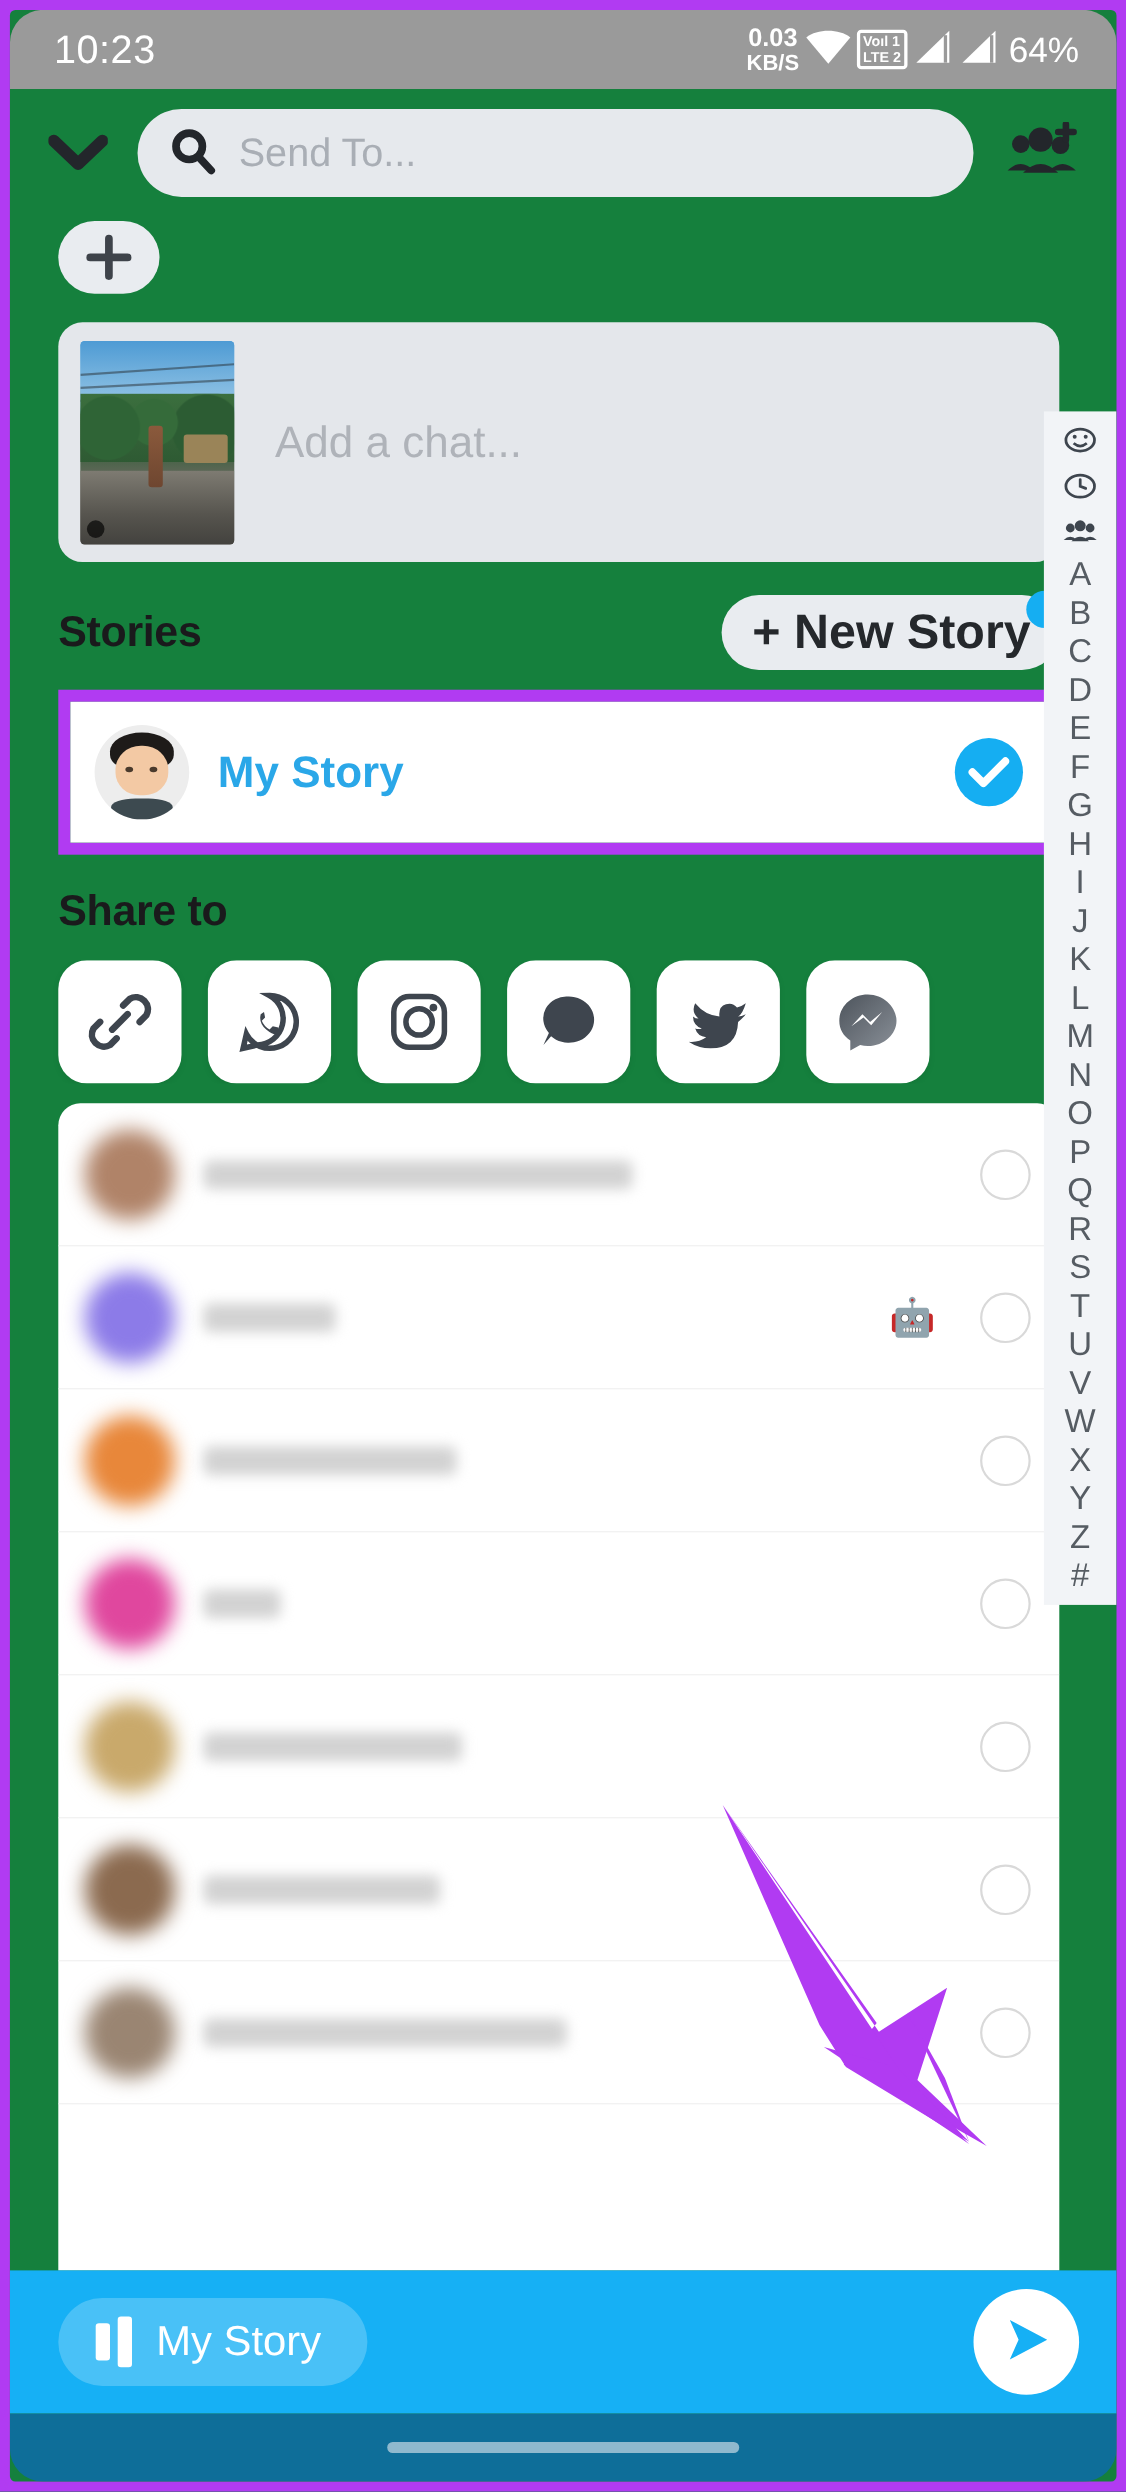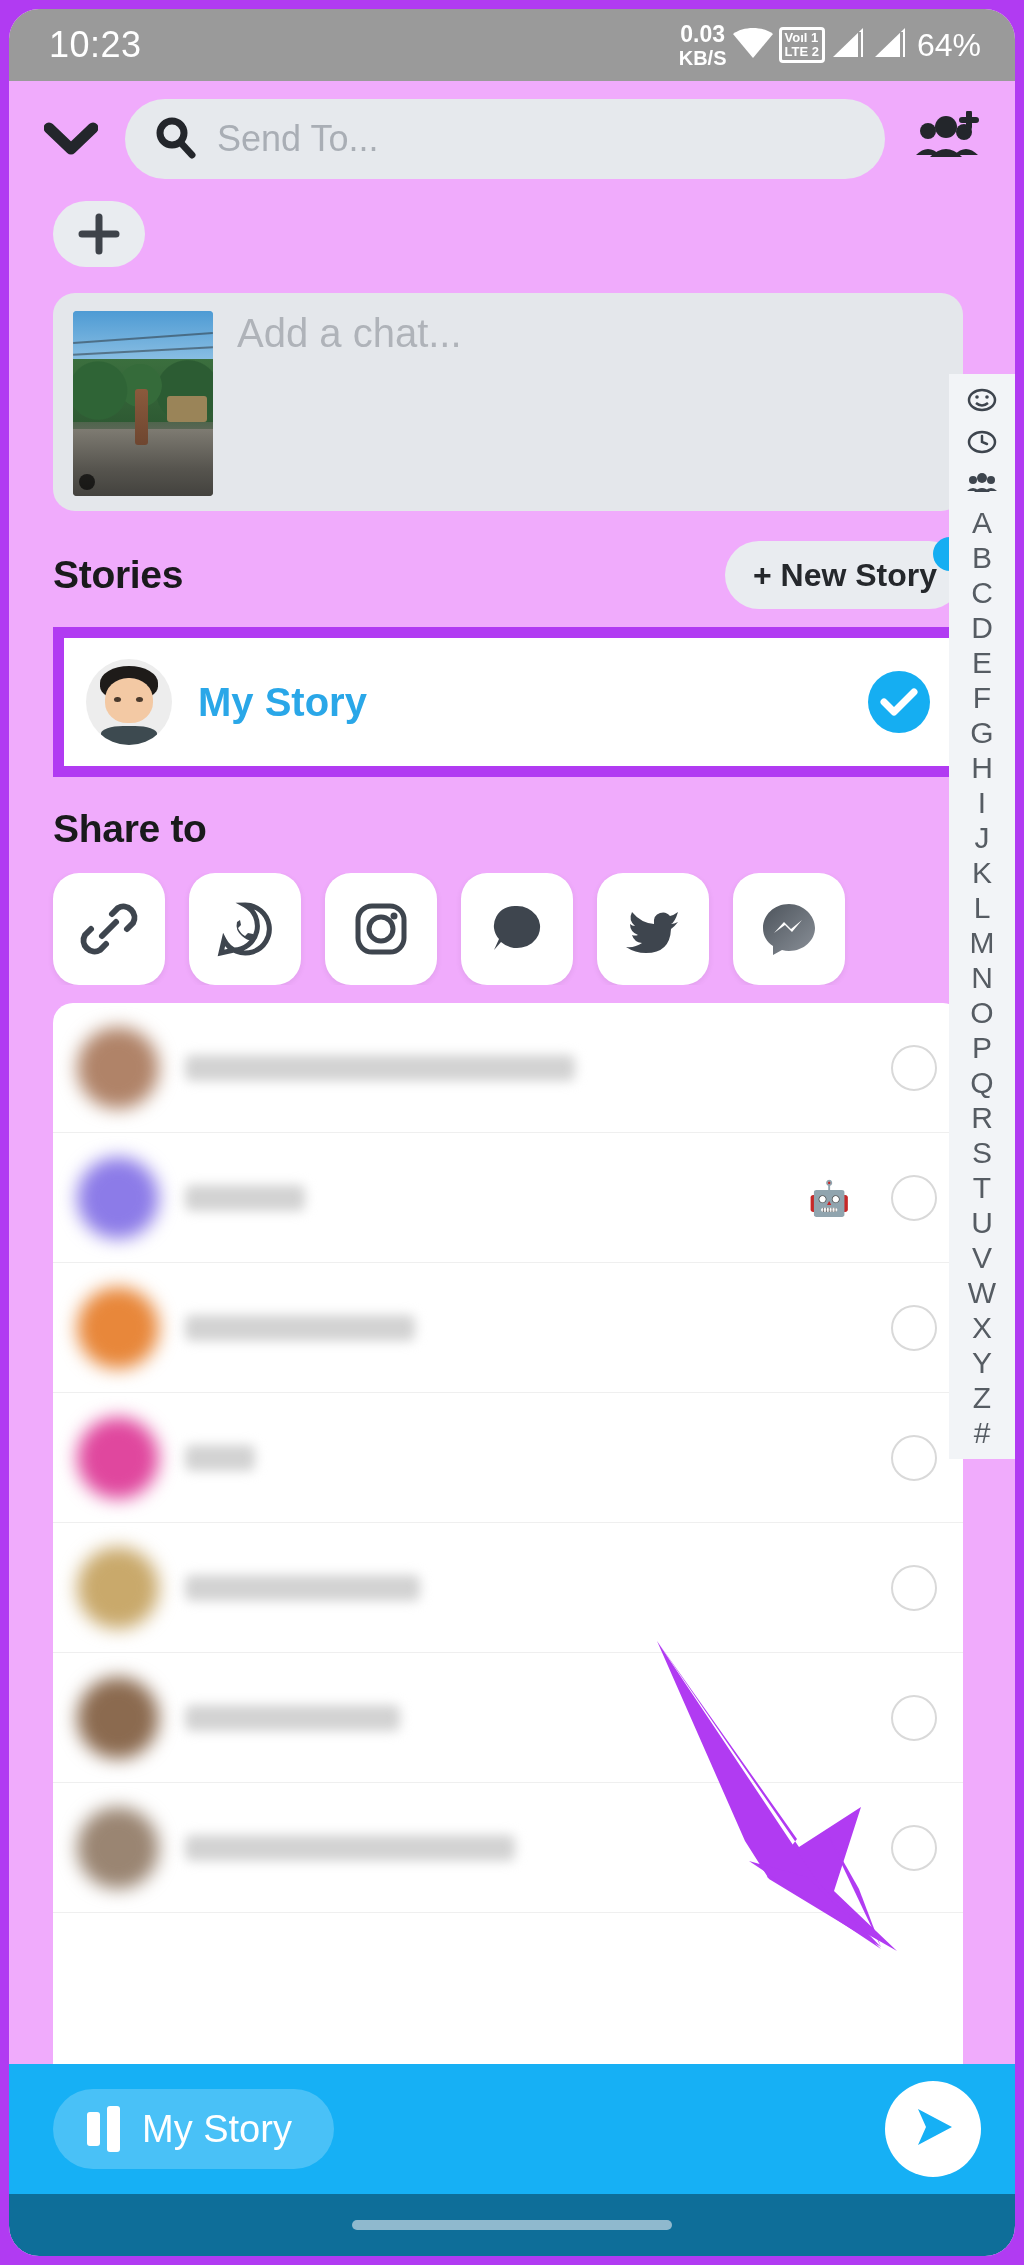--- a/index.html
+++ b/index.html
@@ -11,22 +11,22 @@
   }
   .frame {
     position:relative;
     width:1024px; height:2265px;
     background:#B13BF2;
     padding:9px 9px 9px 9px;
   }
   .phone {
     position:relative;
     width:1006px; height:2247px;
-    background:#f0abfc;
-    border-radius:30px;
+    background:#15803d;
+    border-radius:5px;
     overflow:hidden;
     display:flex; flex-direction:column;
   }
 
   
   .statusbar {
     height:72px; flex:0 0 72px;
     background:#9A9A9A;
     display:flex; align-items:center;
     padding:0 34px 0 40px;
@@ -75,22 +75,22 @@
     background:#E9ECF0; border-radius:34px;
     display:flex; align-items:center; justify-content:center;
     cursor:pointer;
   }
 
   
   .chatbox {
     margin:26px 52px 0 44px;
     height:218px;
     background:#E4E7EB; border-radius:22px;
-    display:flex; 
-    padding:18px 0 18px 20px; gap:24px;
+    display:flex; align-items:center;
+    padding:18px 0 18px 20px; gap:37px;
     overflow:hidden;
     position:relative;
   }
   .thumb {
     width:140px; height:185px; border-radius:4px;
     position:relative; overflow:hidden; flex:0 0 auto;
     background:linear-gradient(#5FA8DC 0%,#8FC4E8 22%,#2E5D34 38%,#37603B 52%,#6C6A62 70%,#5B5A56 100%);
   }
   .thumb .sky { position:absolute; inset:0 0 64% 0; background:linear-gradient(#4E9BD4,#9FCBE8); }
   .thumb .trees { position:absolute; top:26%; left:0; right:0; height:34%;
@@ -114,21 +114,21 @@
     display:flex; align-items:center;
     padding:0 52px 0 44px;
     margin-top:30px;
   }
   .sec h2 { font-size:39px; font-weight:700; color:#1A1A1C; letter-spacing:-.3px; }
   .newstory {
     margin-left:auto; position:relative;
     height:68px; background:#E9ECF0; border-radius:34px;
     display:flex; align-items:center; gap:14px;
     padding:0 26px 0 28px;
-    font-size:32px; font-weight:700; color:#25282C;
+    font-size:44px; font-weight:700; color:#25282C;
     cursor:pointer;
   }
   .newstory .dot {
     position:absolute; right:-4px; top:-4px;
     width:34px; height:34px; border-radius:50%; background:#15AEF2;
   }
 
   
   .mystory-wrap {
     margin:18px 46px 0 44px;

